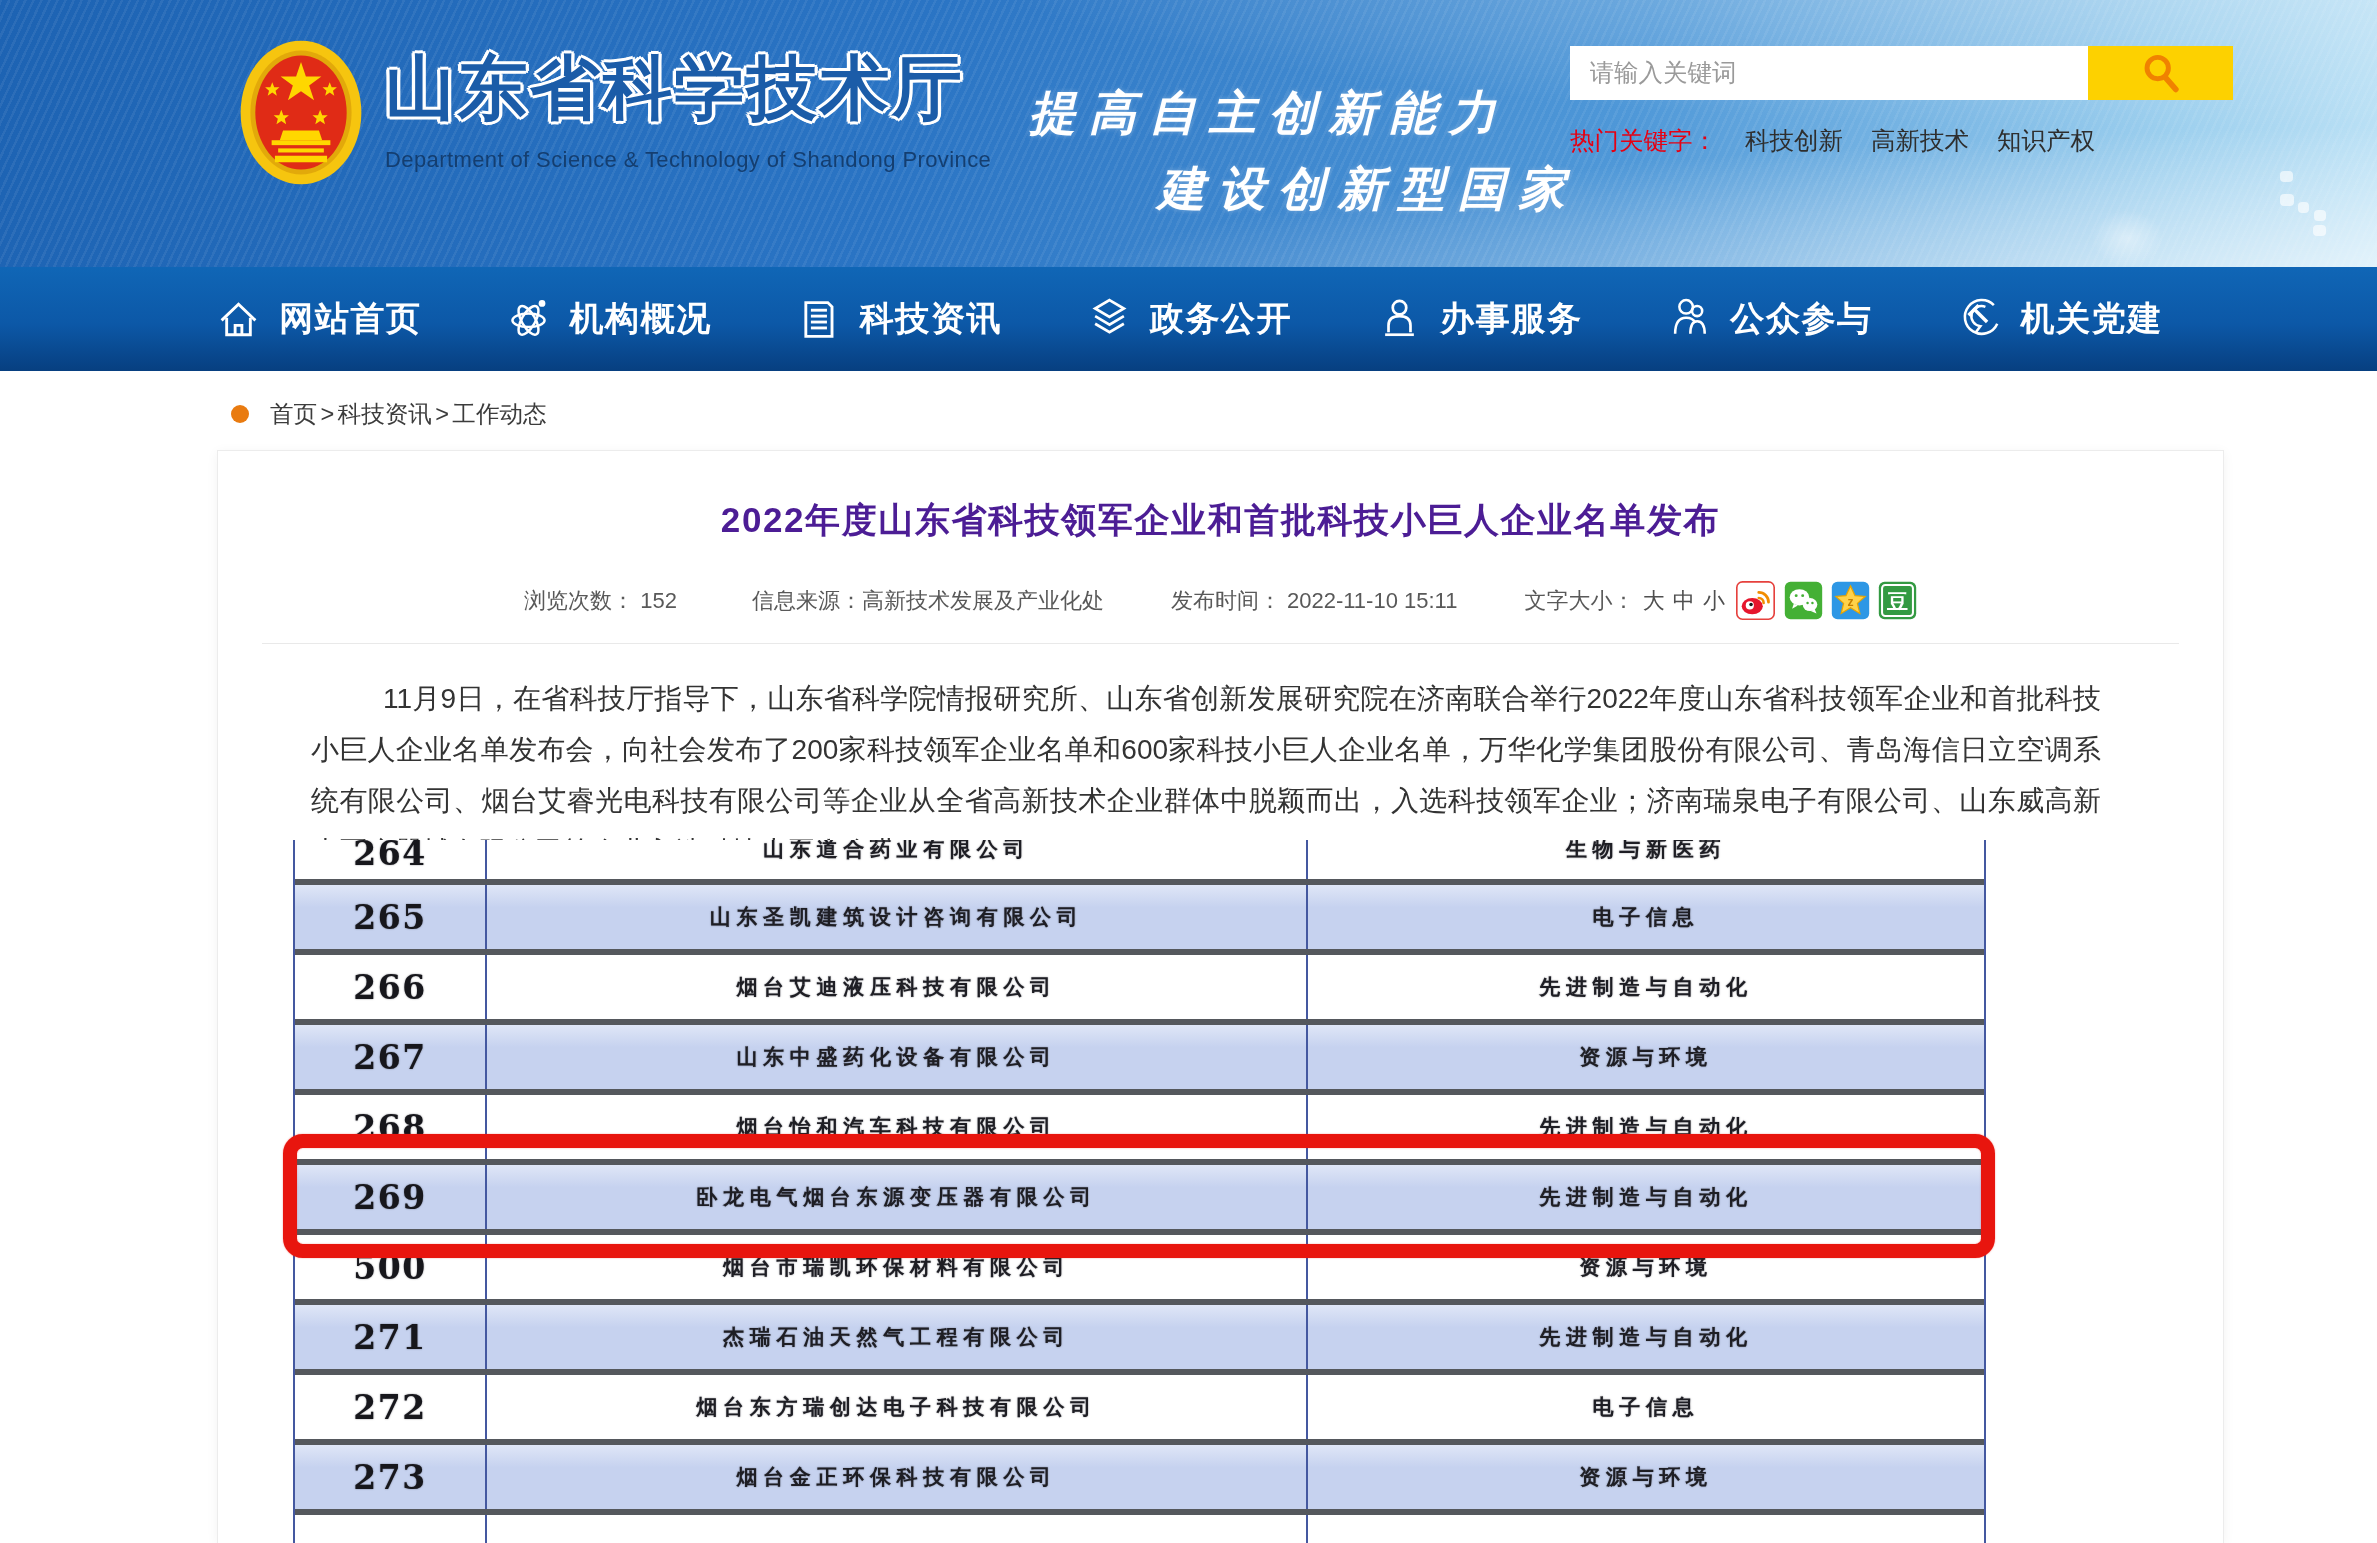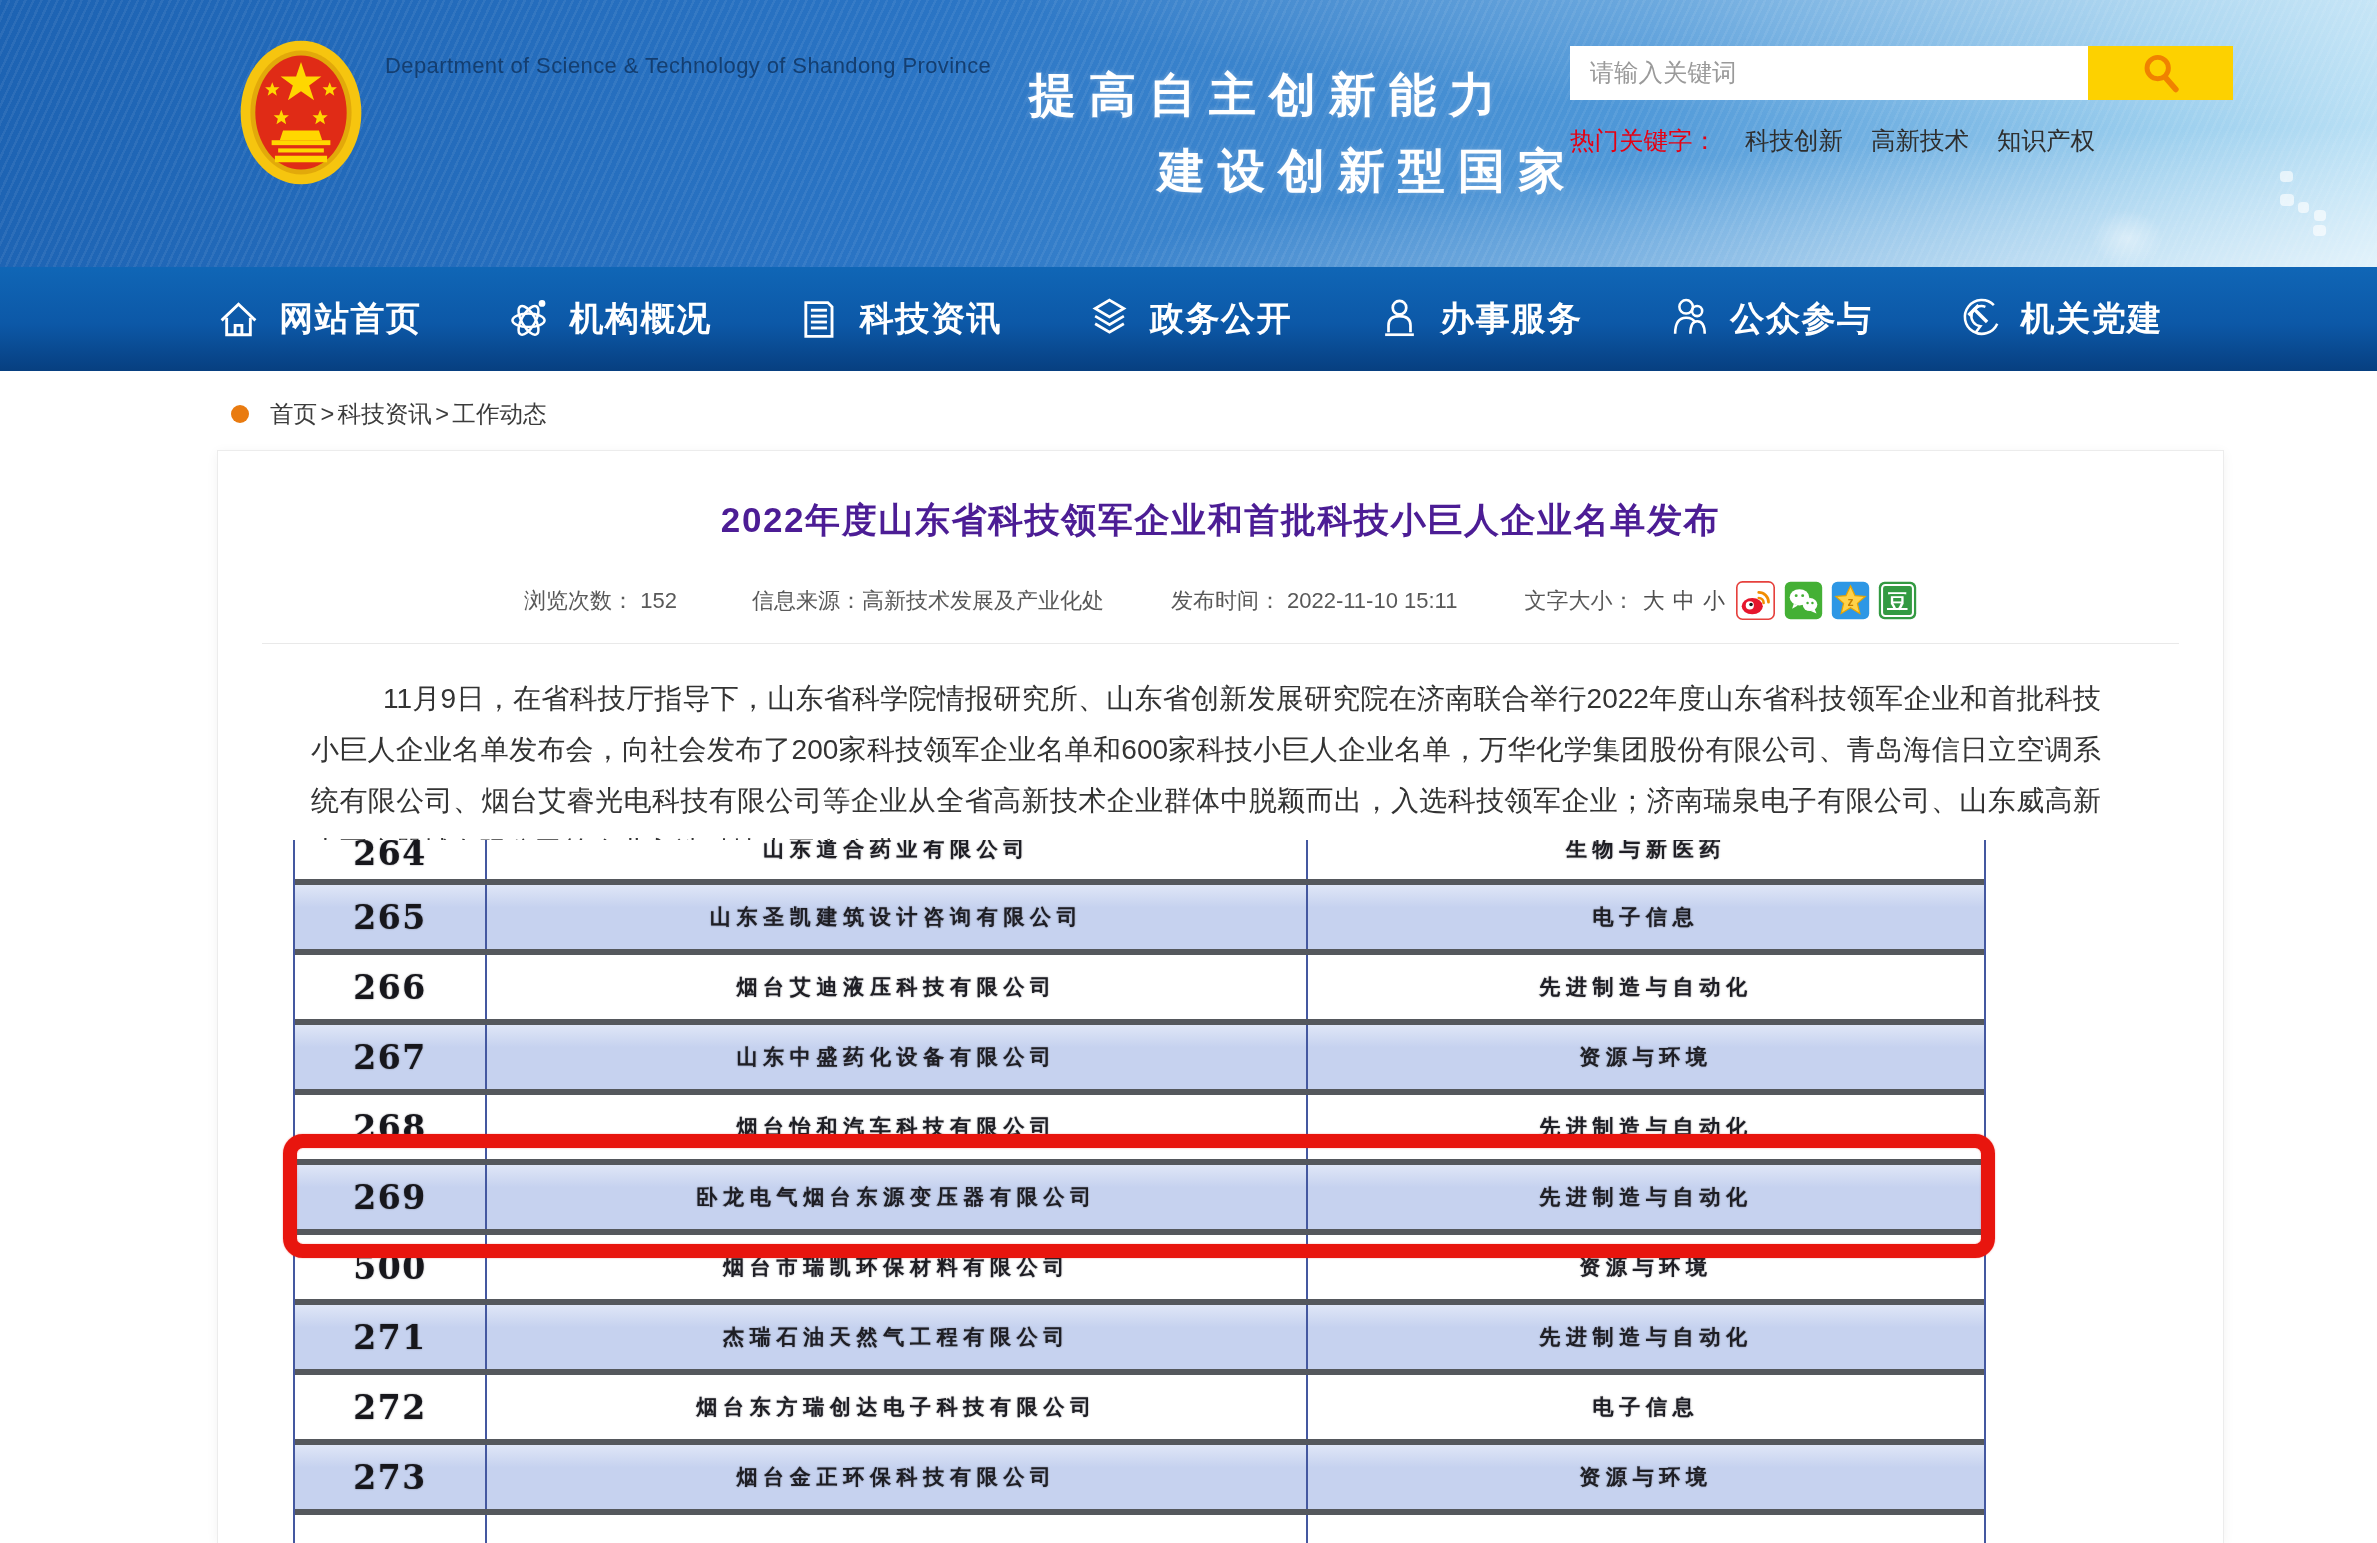--- a/index.html
+++ b/index.html
@@ -15,22 +15,22 @@
       linear-gradient(104deg, #1d63b3 0%, #2a74c4 38%, #4f98d8 68%, #9ccfee 90%, #bfe3f6 100%);
     overflow:hidden; }
   .banner::after { content:""; position:absolute; inset:0;
     background:repeating-linear-gradient(115deg, rgba(255,255,255,.065) 0 2.4px, rgba(255,255,255,0) 2.4px 7.3px); }
   .emblem { position:absolute; left:239px; top:39px; width:124px; height:147px; z-index:2; }
   .brand { position:absolute; left:385px; top:42px; z-index:2; }
   .brand-title { font-size:70px; font-weight:bold; letter-spacing:2.4px; color:#1b5ca8;
     text-shadow:-3.3px 0 0 #fff,3.3px 0 0 #fff,0 -3.3px 0 #fff,0 3.3px 0 #fff,
                 -2.4px -2.4px 0 #fff,2.4px -2.4px 0 #fff,-2.4px 2.4px 0 #fff,2.4px 2.4px 0 #fff; }
   .brand-sub { margin-top:11.4px; font-size:22px; color:#143e70; letter-spacing:0.4px; }
-  .slogan { position:absolute; left:1029px; top:64px; z-index:2; color:#fff;
-    font-family:"DejaVu Serif", serif; font-weight:bold;
+  .slogan { position:absolute; left:1029px; top:82px; z-index:2; color:#fff;
+    font-family:"DejaVu Serif", serif; font-style:italic; font-weight:bold;
     text-shadow:0 0 4.9px rgba(120,170,220,.9); }
   .slogan-l1 { font-size:47px; letter-spacing:13px; }
   .slogan-l2 { font-size:47px; letter-spacing:13px; margin-top:13px; margin-left:129px; }
 
   .search-wrap { position:absolute; left:1570px; top:46px; z-index:3; display:flex; }
   .search-input { width:518px; height:54px; border:none; background:#fff; font-size:24.5px;
     padding:0 19.6px; color:#333; outline:none; font-family:"Liberation Sans", sans-serif;}
   .search-input::placeholder { color:#9a9a9a; }
   .search-btn { width:145px; height:54px; background:#fdd100; border:none; cursor:pointer;
     display:flex; align-items:center; justify-content:center; }
@@ -107,20 +107,21 @@
       <polygon fill="#ffd700" points="111,52 114,60 122,60 116,65 118,73 111,68 104,73 106,65 100,60 108,60" transform="scale(0.8) translate(28,14)"></polygon>
       <polygon fill="#ffd700" points="52,86 55,94 63,94 57,99 59,107 52,102 45,107 47,99 41,94 49,94" transform="scale(0.85) translate(9,16)"></polygon>
       <polygon fill="#ffd700" points="100,86 103,94 111,94 105,99 107,107 100,102 93,107 95,99 89,94 97,94" transform="scale(0.85) translate(17,16)"></polygon>
       <rect x="40" y="124" width="72" height="6" fill="#ffd700"></rect>
       <rect x="48" y="134" width="56" height="5" fill="#ffd700"></rect>
       <rect x="44" y="143" width="64" height="8" fill="#ffd700"></rect>
       <path d="M50,124 L54,112 H98 L102,124 Z" fill="#ffd700"></path>
     </svg>
 
     <div class="brand">
+      <div class="brand-title">山东省科学技术厅</div>
       <div class="brand-sub">Department of Science &amp; Technology of Shandong Province</div>
     </div>
 
     <div class="slogan">
       <div class="slogan-l1">提高自主创新能力</div>
       <div class="slogan-l2">建设创新型国家</div>
     </div>
 
     <div class="search-wrap">
       <input class="search-input" type="text" placeholder="请输入关键词" style="">

